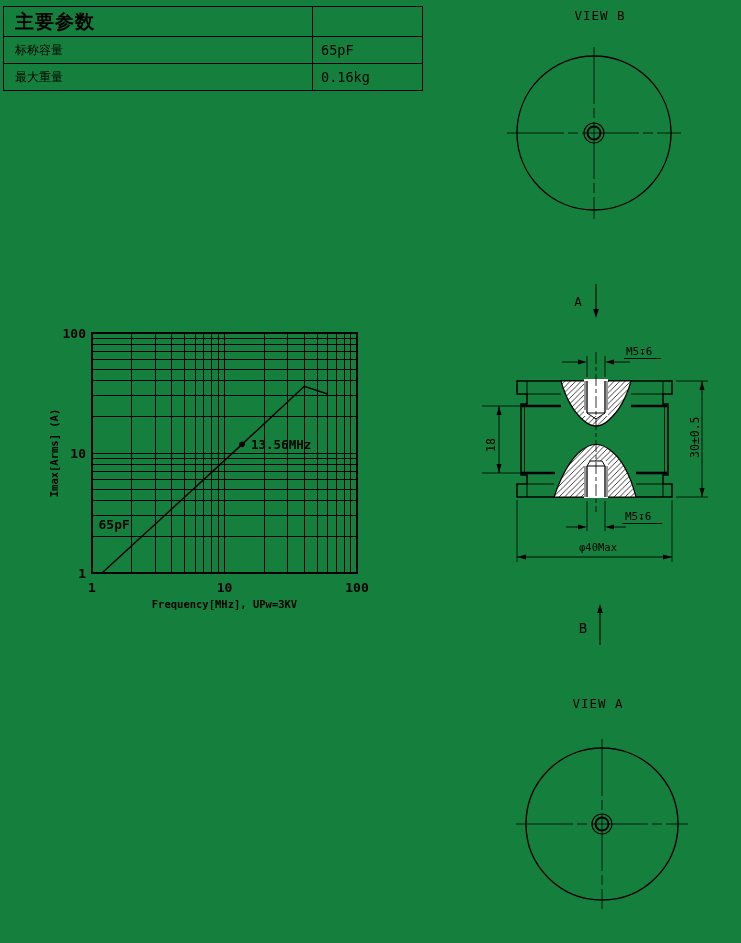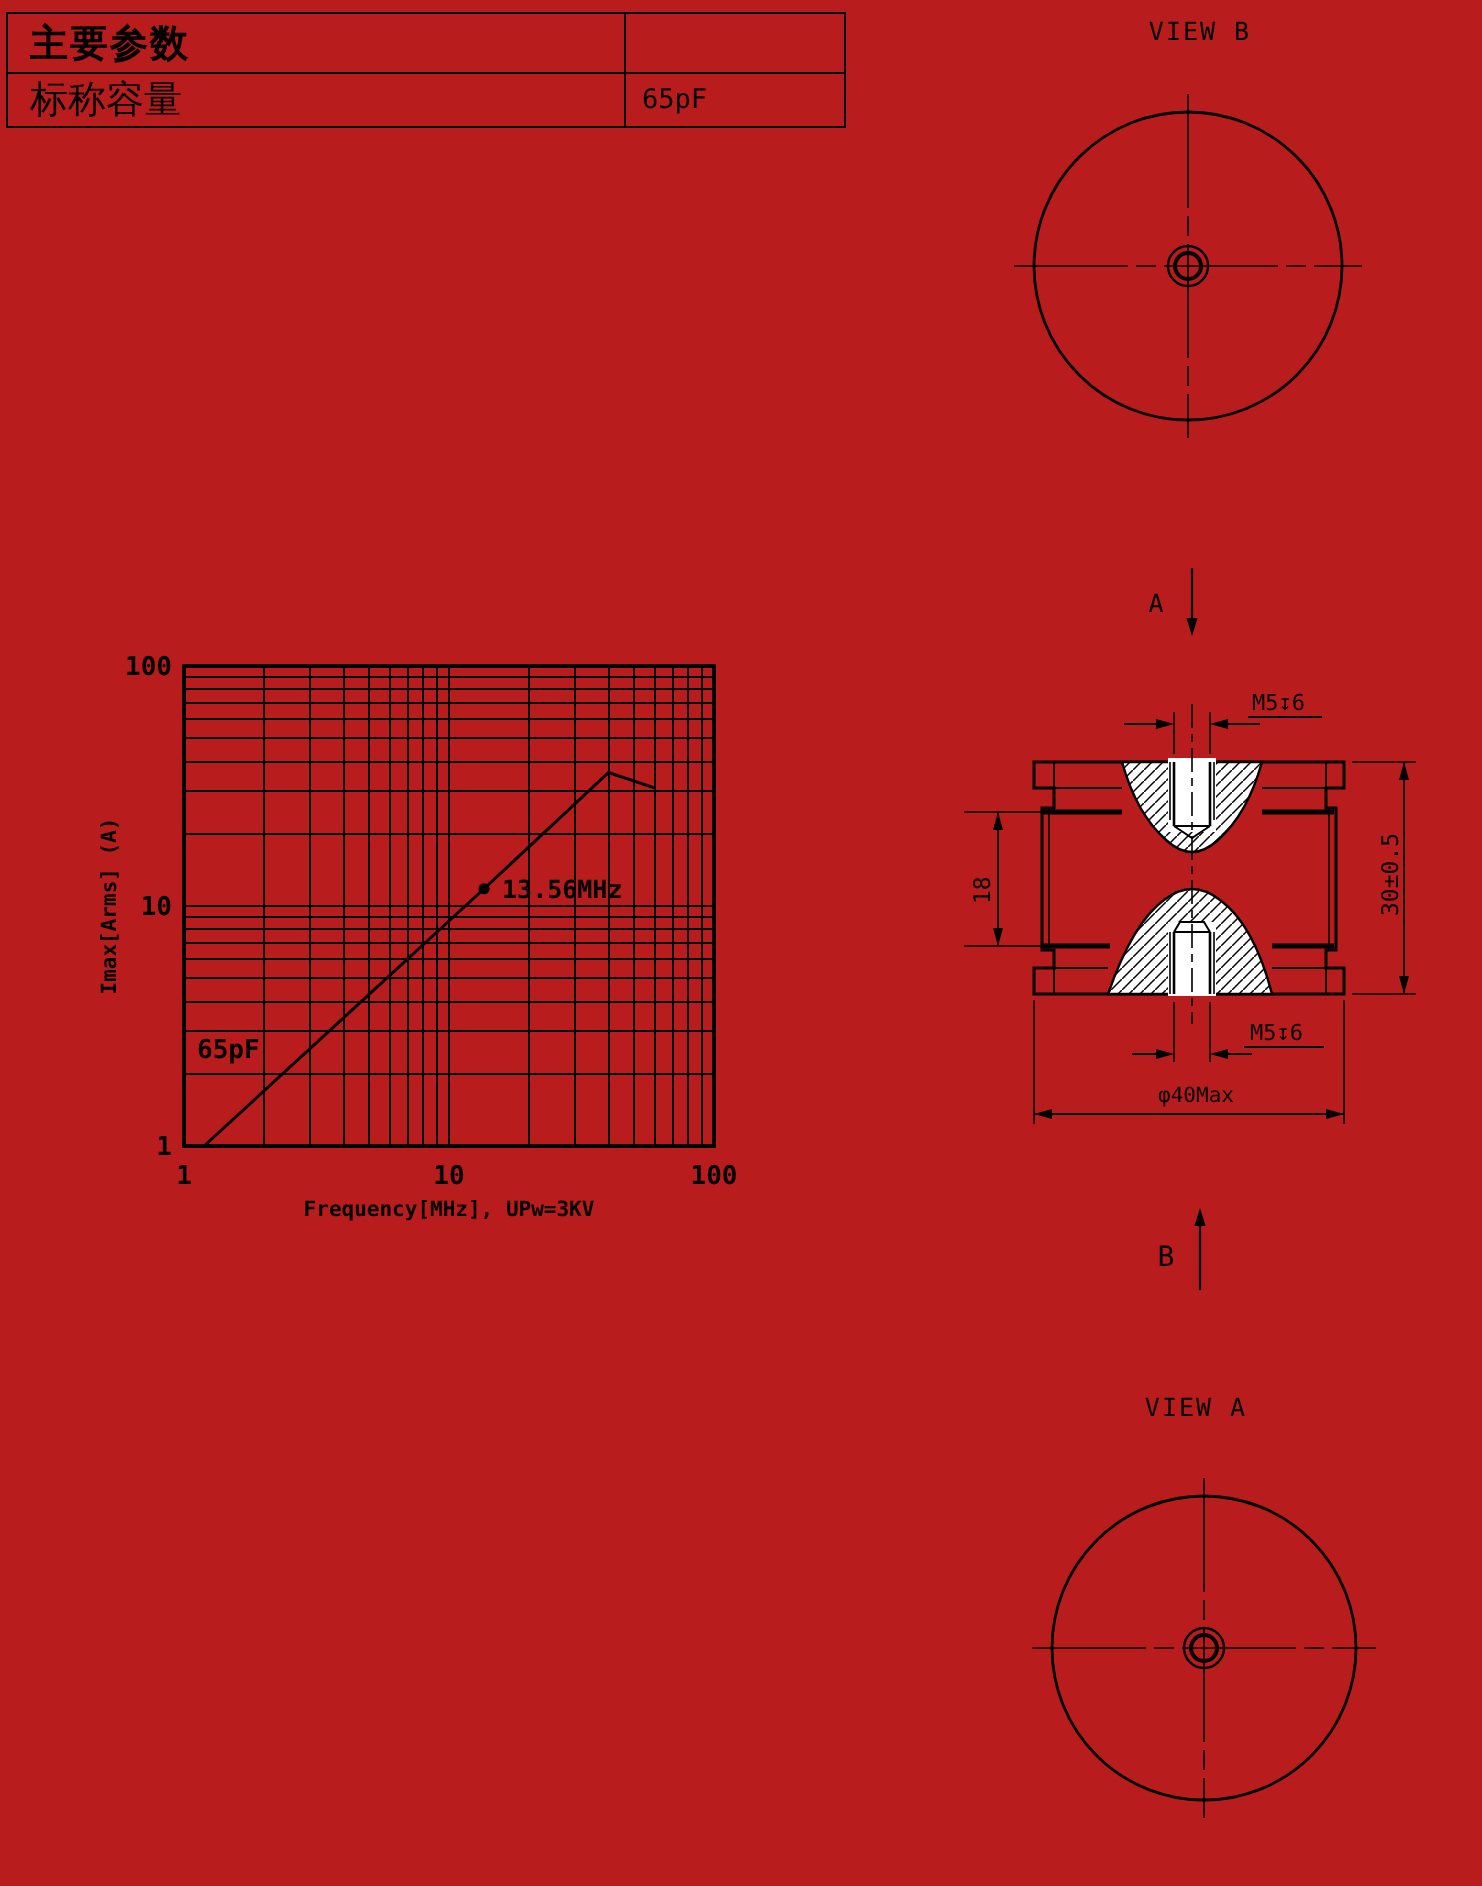--- a/index.html
+++ b/index.html
@@ -1,40 +1,44 @@
 <!DOCTYPE html>
 <html><head>
 <meta charset="utf-8">
 <style>
   html,body{margin:0;padding:0;background:#fff;}
-  .page{position:relative;width:741px;height:943px;background:#b91c1c;overflow:hidden;
+  .page{position:relative;width:741px;height:943px;background:#15803d;overflow:hidden;
         font-family:"Liberation Sans",sans-serif;color:#000;}
   .param-table{position:absolute;left:3px;top:6px;width:420px;border-collapse:collapse;table-layout:fixed;}
   .param-table td{border:1.8px solid #000;vertical-align:middle;padding:0 0 0 11px;overflow:hidden;white-space:nowrap;}
   .param-table tr.hdr td{height:29px;font-size:19px;font-weight:bold;letter-spacing:1px;}
-  .param-table tr.row td{height:26px;font-size:19px;}
+  .param-table tr.row td{height:26px;font-size:12px;}
   .param-table td.c1{width:297px;}
   .param-table td.c2{padding-left:8px;}
   .param-table tr.row td.c2{font-family:"DejaVu Sans Mono","Liberation Mono",monospace;font-size:13.5px;}
   svg text{font-family:"DejaVu Sans Mono","Liberation Mono",monospace;fill:#000;}
   .drawing-svg{position:absolute;left:0;top:0;}
 </style>
 </head>
 <body>
 
 <div class="page">
   <table class="param-table">
     <tbody>
         <tr class="hdr">
           <td class="c1">主要参数</td>
           <td class="c2"></td>
         </tr>
         <tr class="row">
           <td class="c1">标称容量</td>
           <td class="c2">65pF</td>
+        </tr>
+        <tr class="row">
+          <td class="c1">最大重量</td>
+          <td class="c2">0.16kg</td>
         </tr>
       </tbody>
   </table>
 
   <svg class="drawing-svg" width="741" height="943" viewBox="0 0 741 943">
     <defs>
       <pattern id="hatch" width="5.5" height="5.5" patternUnits="userSpaceOnUse">
         <path d="M0,5.5 L5.5,0" stroke="#000" stroke-width="0.75"></path>
       </pattern>
     </defs>

